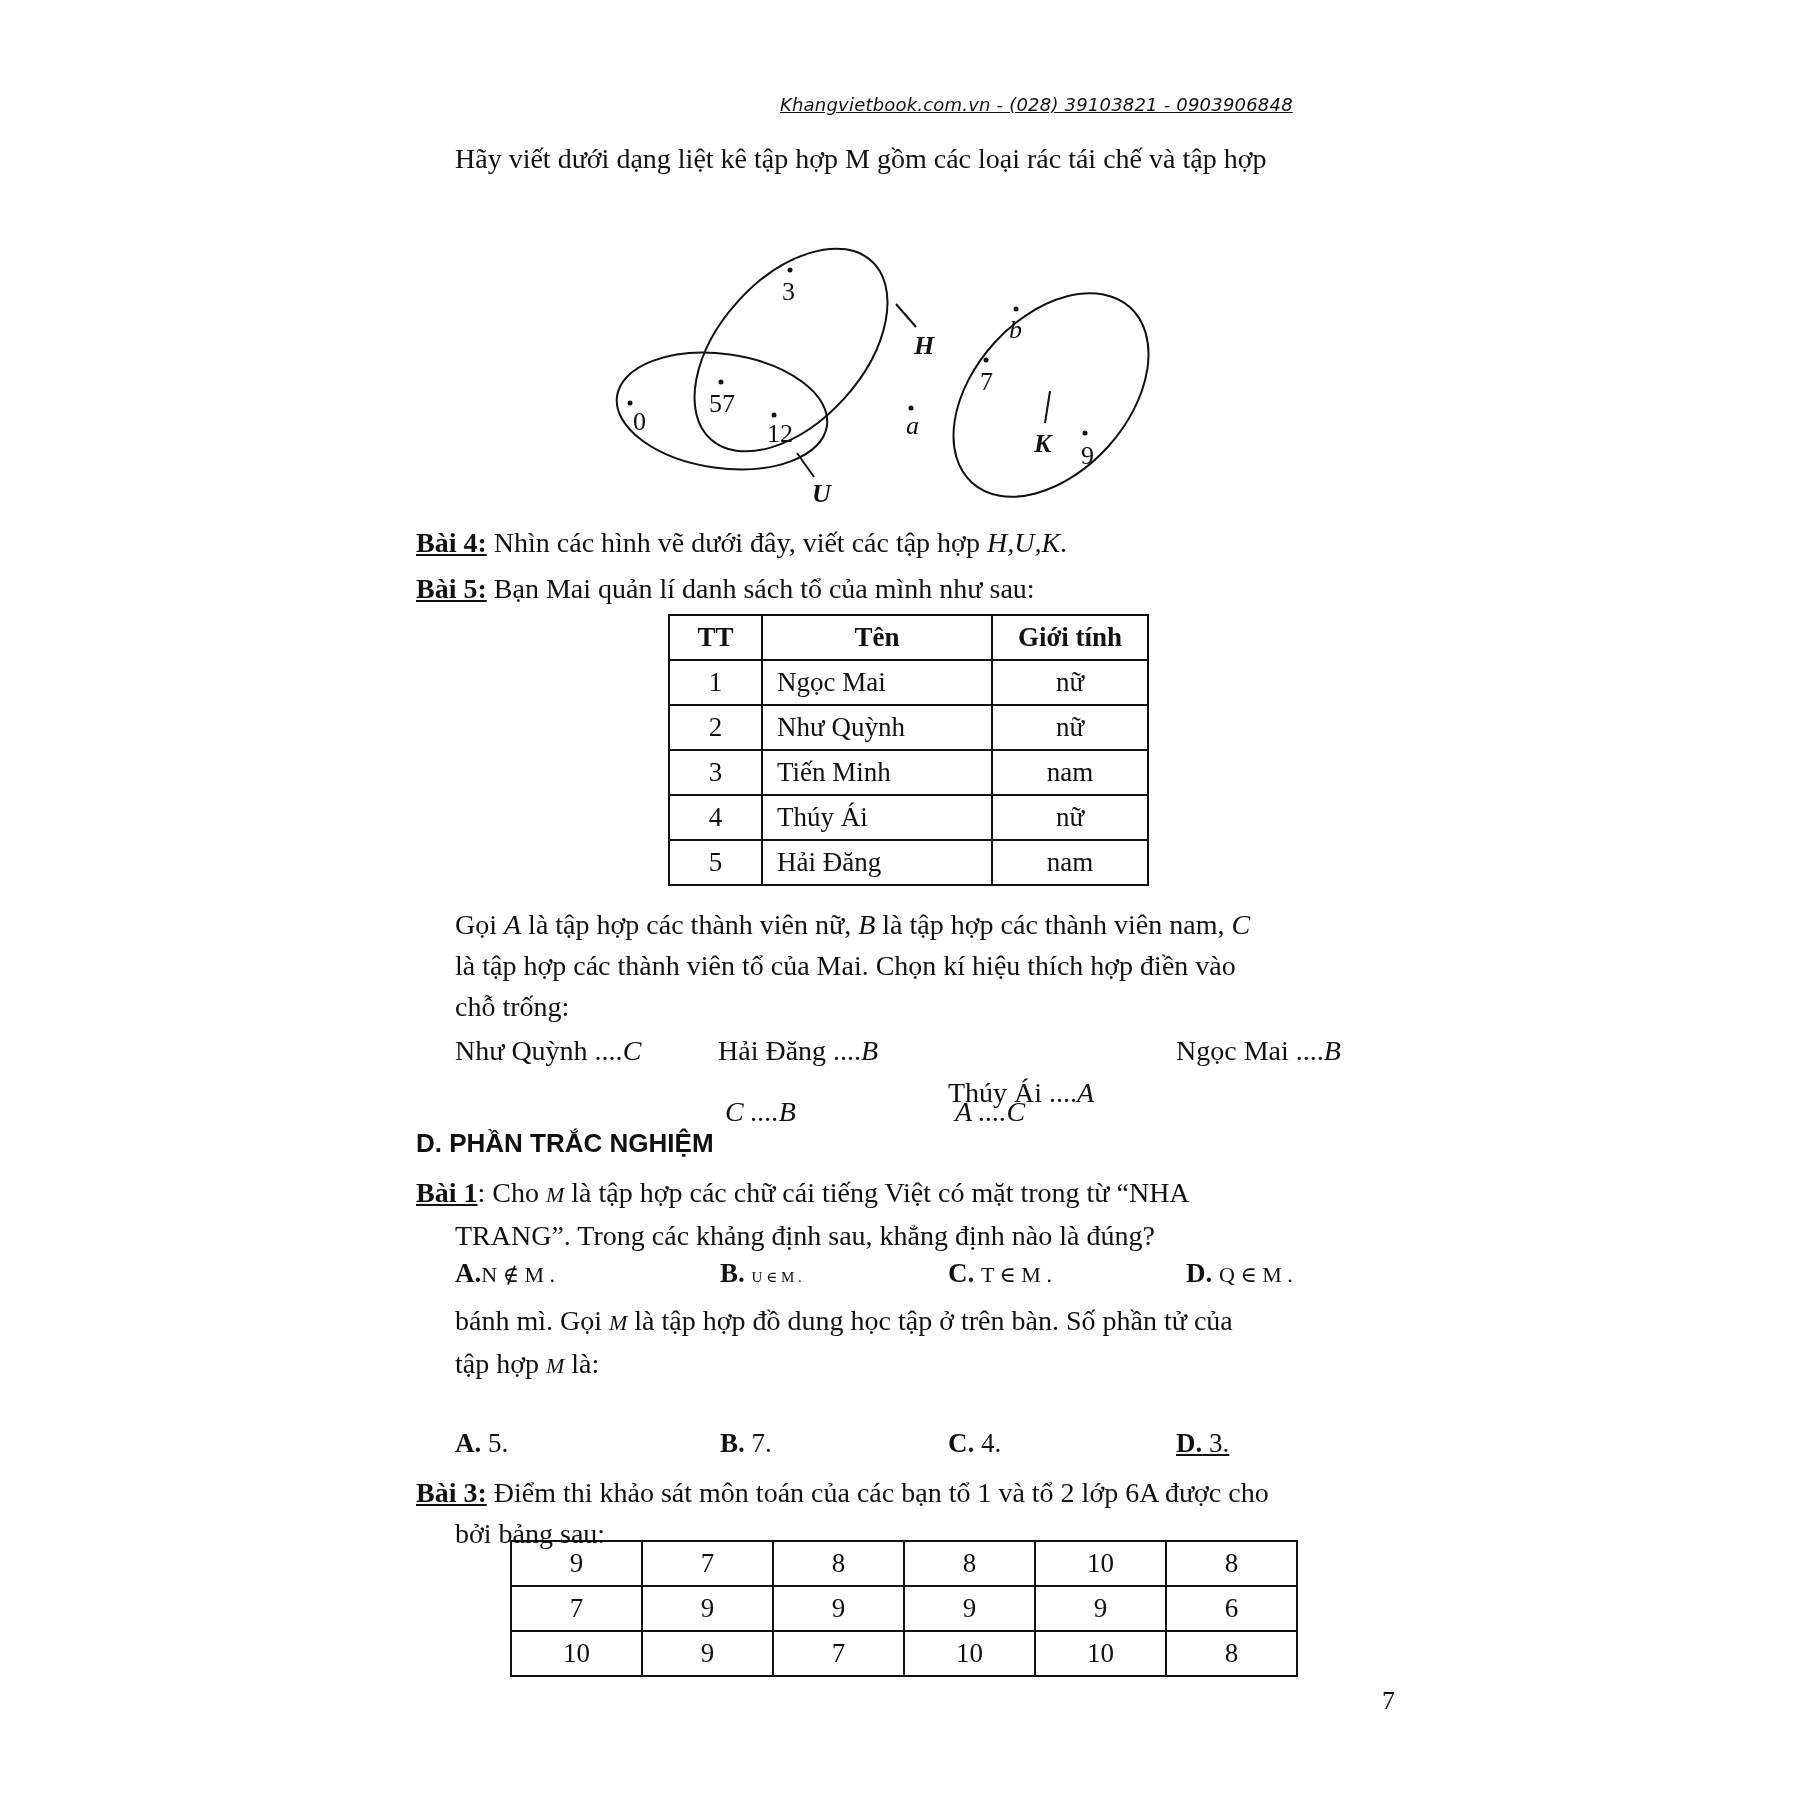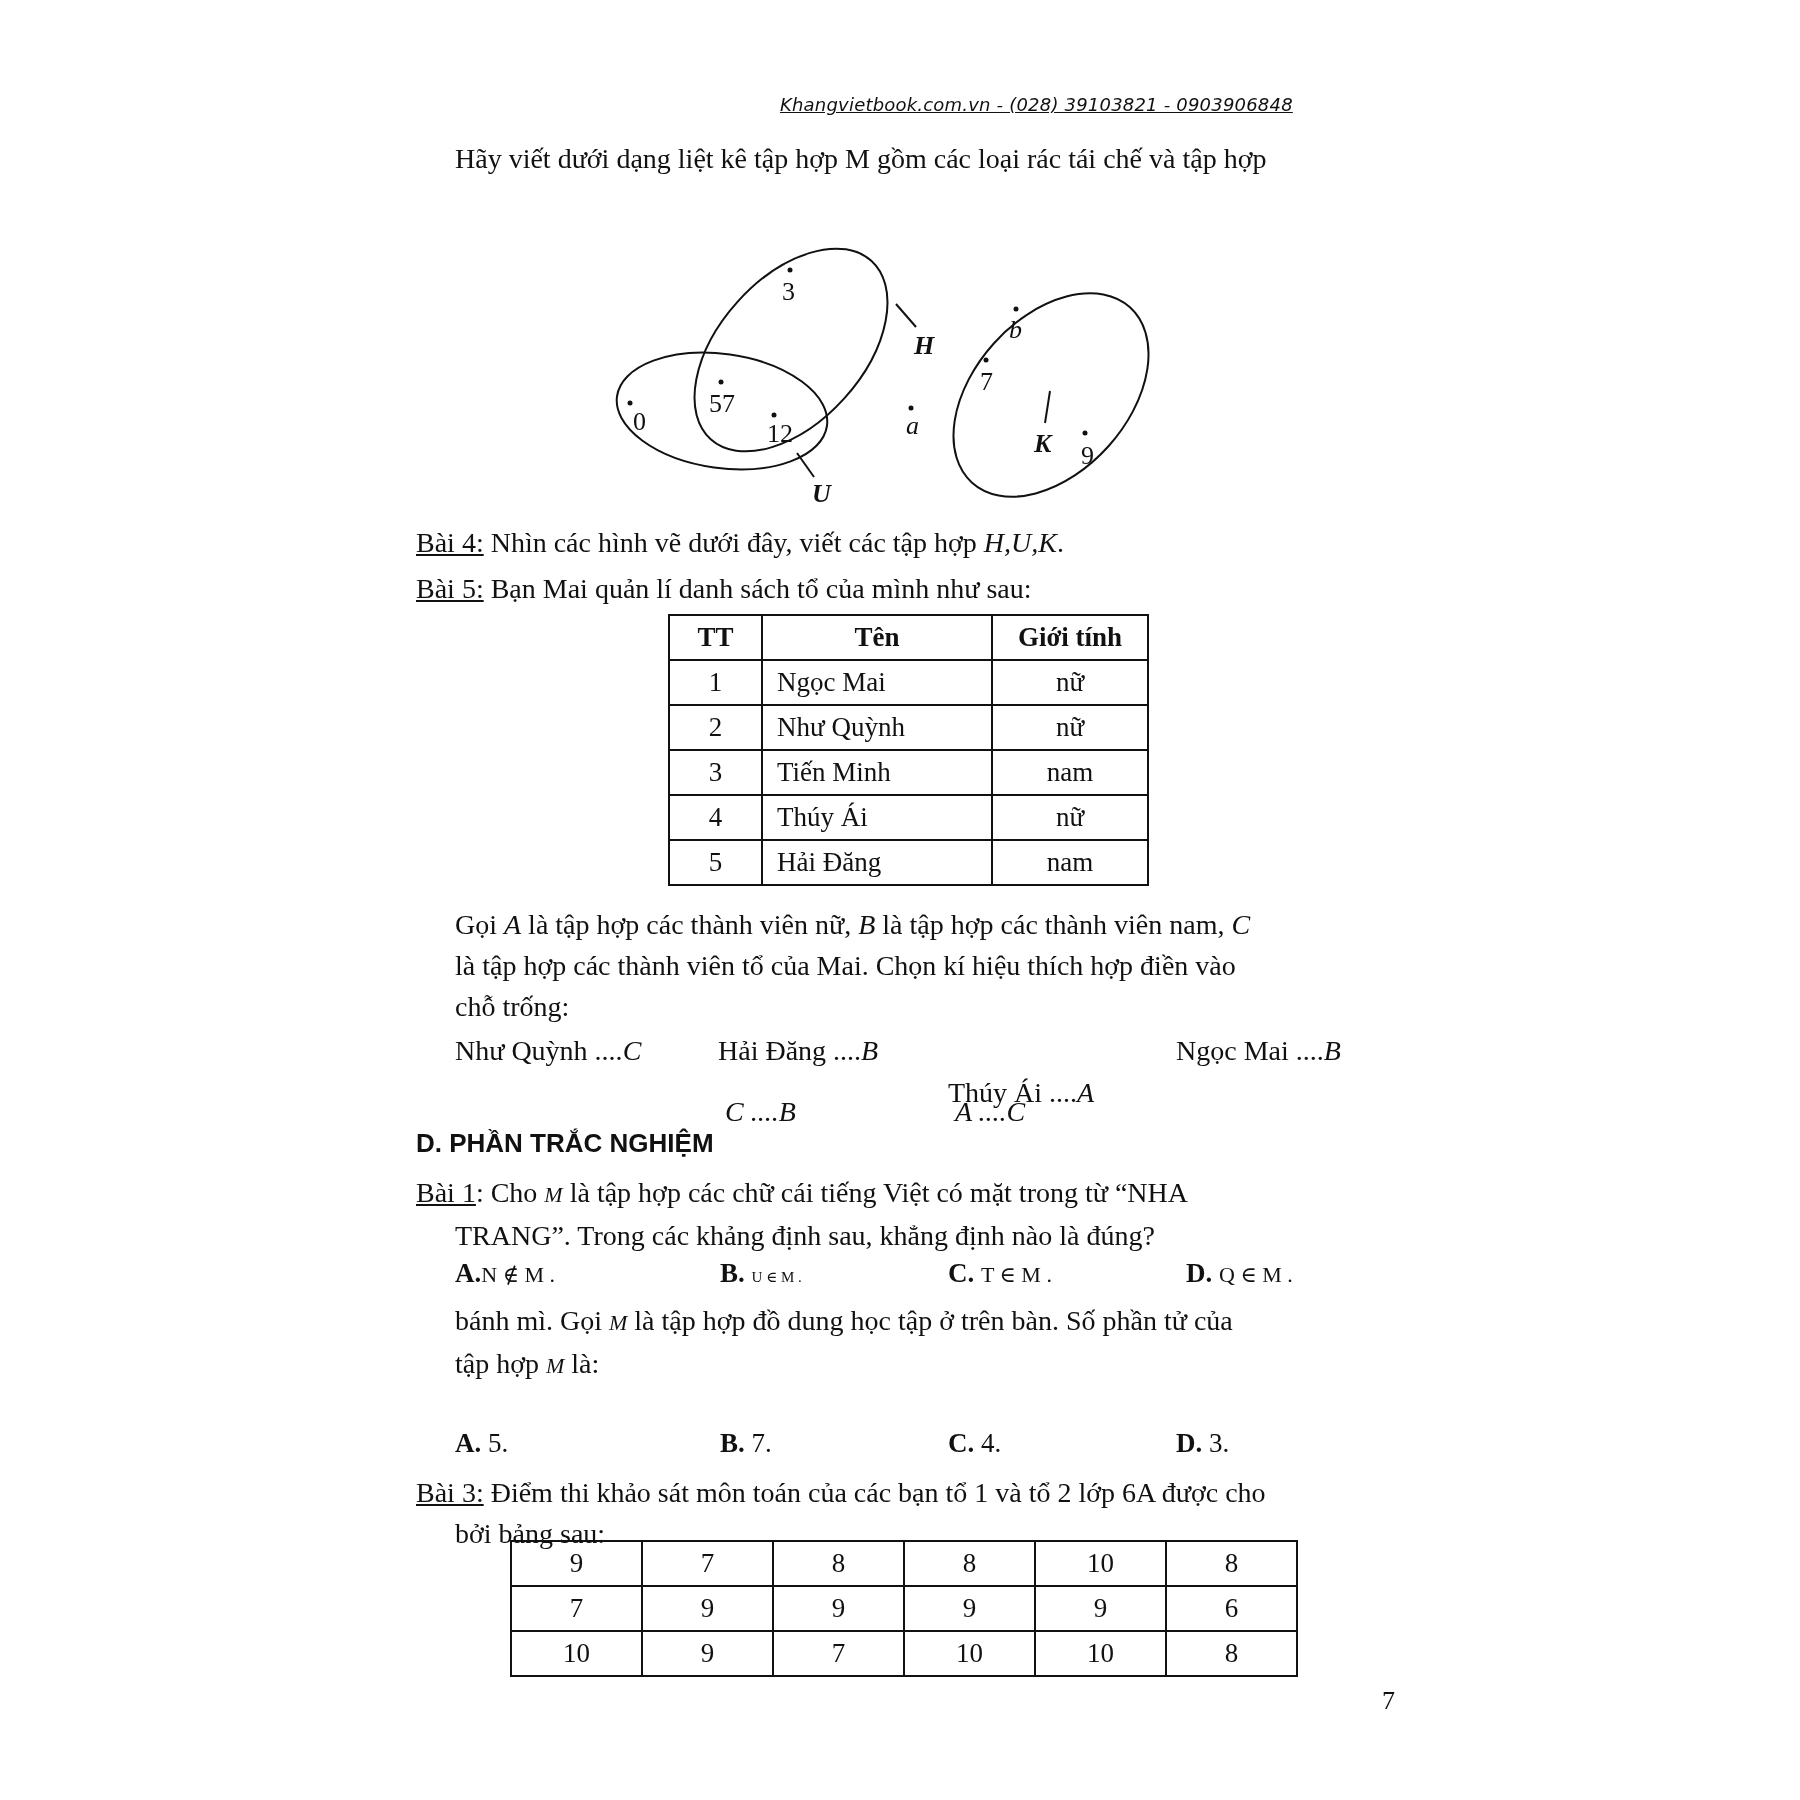--- a/index.html
+++ b/index.html
@@ -2,21 +2,21 @@
 <html><head>
 <meta charset="utf-8">
 <style>
   html, body { margin:0; padding:0; background:#ffffff; }
   body { width:1800px; height:1800px; position:relative; overflow:hidden;
          font-family:"Liberation Serif", "DejaVu Serif", serif; color:#111; }
   .abs { position:absolute; }
   .header { left:780px; top:72px; font-family:"DejaVu Sans","Liberation Sans",sans-serif;
             font-style:italic; font-size:18px; text-decoration:underline; letter-spacing:0.2px;margin-top:22px; }
   .para { font-size:28px; line-height:41px; }
-  .bold-u { font-weight:normal; text-decoration:underline; }
+  .bold-u { font-weight:bold; text-decoration:underline; }
   .i { font-style:italic;margin-top:18px; }
   .mi { font-style:italic; font-size:22px; }
   table { border-collapse:collapse; }
   .roster { left:668px; top:614px; font-size:27px; }
   .roster td, .roster th { border:2.5px solid #111; height:43px; padding:0 14px; }
   .roster th { font-weight:bold; text-align:center; }
   .roster td.c { text-align:center; }
   .roster td.l { text-align:left; }
   .scores { left:510px; top:1540px; font-size:27px; }
   .scores td { border:2px solid #111; width:129px; height:43px; text-align:center; padding:0; }
@@ -140,21 +140,21 @@
 <div class="abs opt" style="left:948px; top:1258px;"><b>C.</b> <span style="font-size:22px">T ∈ M .</span></div>
 <div class="abs opt" style="left:1186px; top:1258px;"><b>D.</b> <span style="font-size:22px">Q ∈ M .</span></div>
 
 <div class="abs para" style="left:416px; top:1300px; width:1000px;">
   <div style="padding-left:39px"><span>bánh mì. Gọi </span><span class="mi">M</span><span> là tập hợp đồ dung học tập ở trên bàn. Số phần tử của</span></div>
   <div style="padding-left:39px"><span>tập hợp </span><span class="mi">M</span><span> là:</span></div>
 </div>
 <div class="abs opt" style="left:455px; top:1428px;"><b>A.</b><span> 5.</span></div>
 <div class="abs opt" style="left:720px; top:1428px;"><b>B.</b><span> 7.</span></div>
 <div class="abs opt" style="left:948px; top:1428px;"><b>C.</b><span> 4.</span></div>
-<div class="abs opt" style="left:1176px; top:1428px;"><b>D.</b><span> 3.</span></div>
+<div class="abs opt" style="left:1176px; top:1428px;text-decoration:underline;"><b>D.</b><span> 3.</span></div>
 
 <div class="abs para" style="left:416px; top:1472px; width:1000px;">
   <div><span class="bold-u">Bài 3:</span><span> Điểm thi khảo sát môn toán của các bạn tổ 1 và tổ 2 lớp 6A được cho</span></div>
   <div style="padding-left:39px">bởi bảng sau:</div>
 </div>
 
 <table class="abs scores">
   <tbody>
       <tr>
     <td>9</td>

